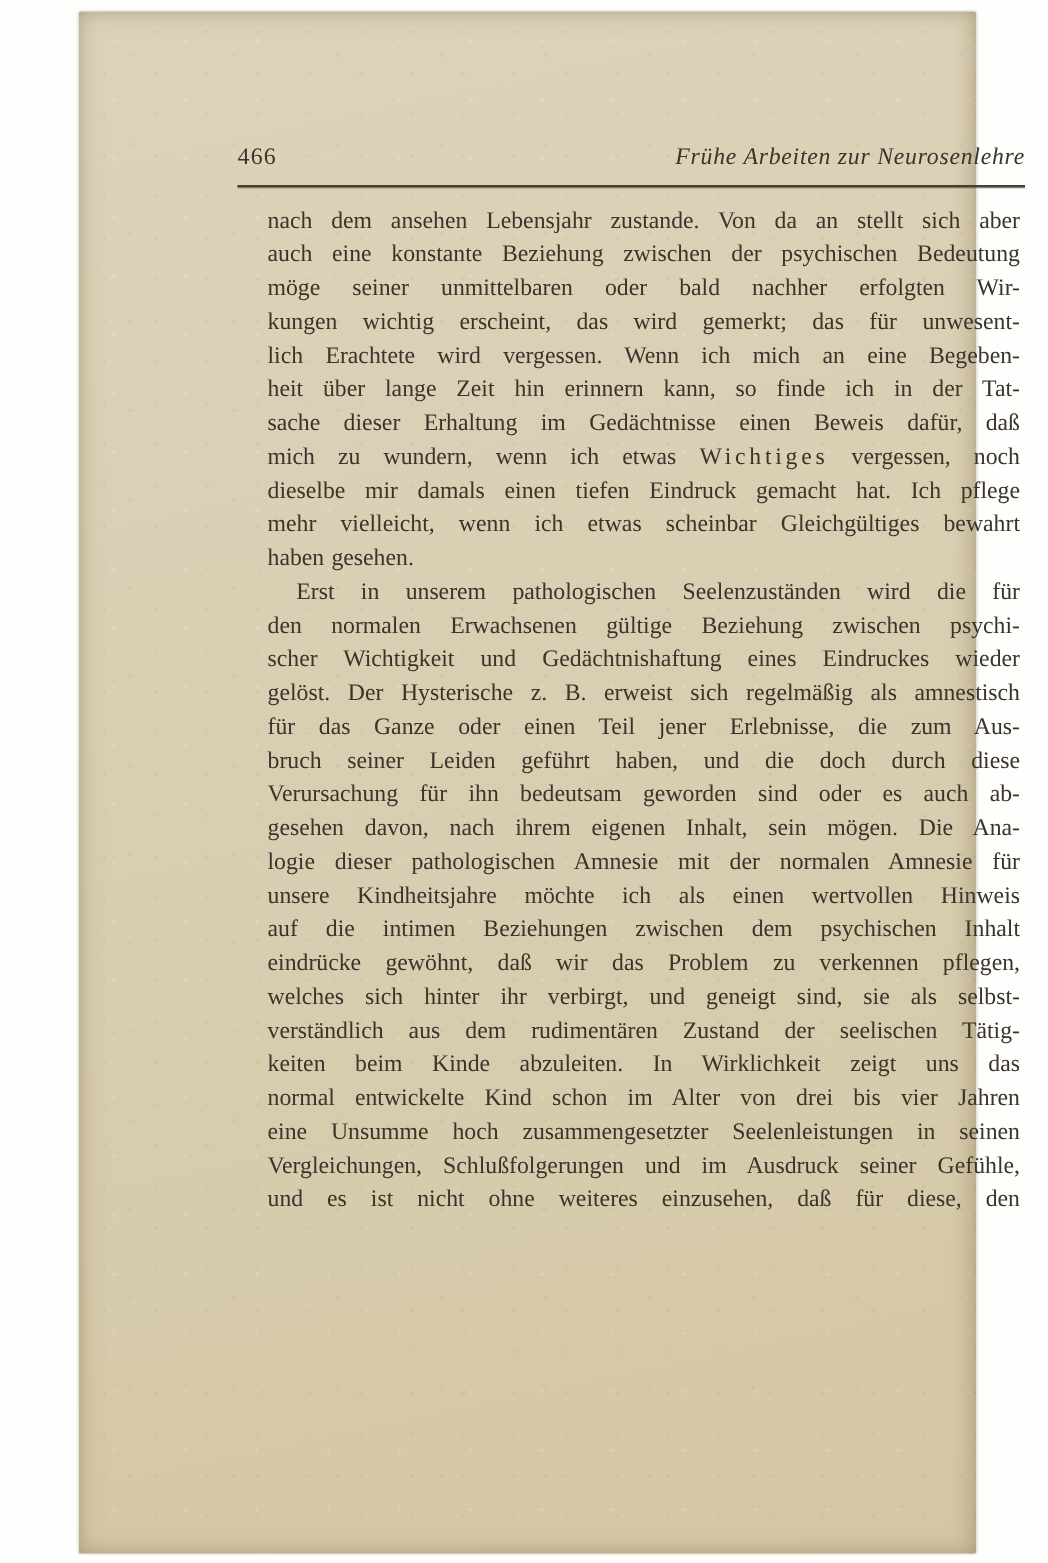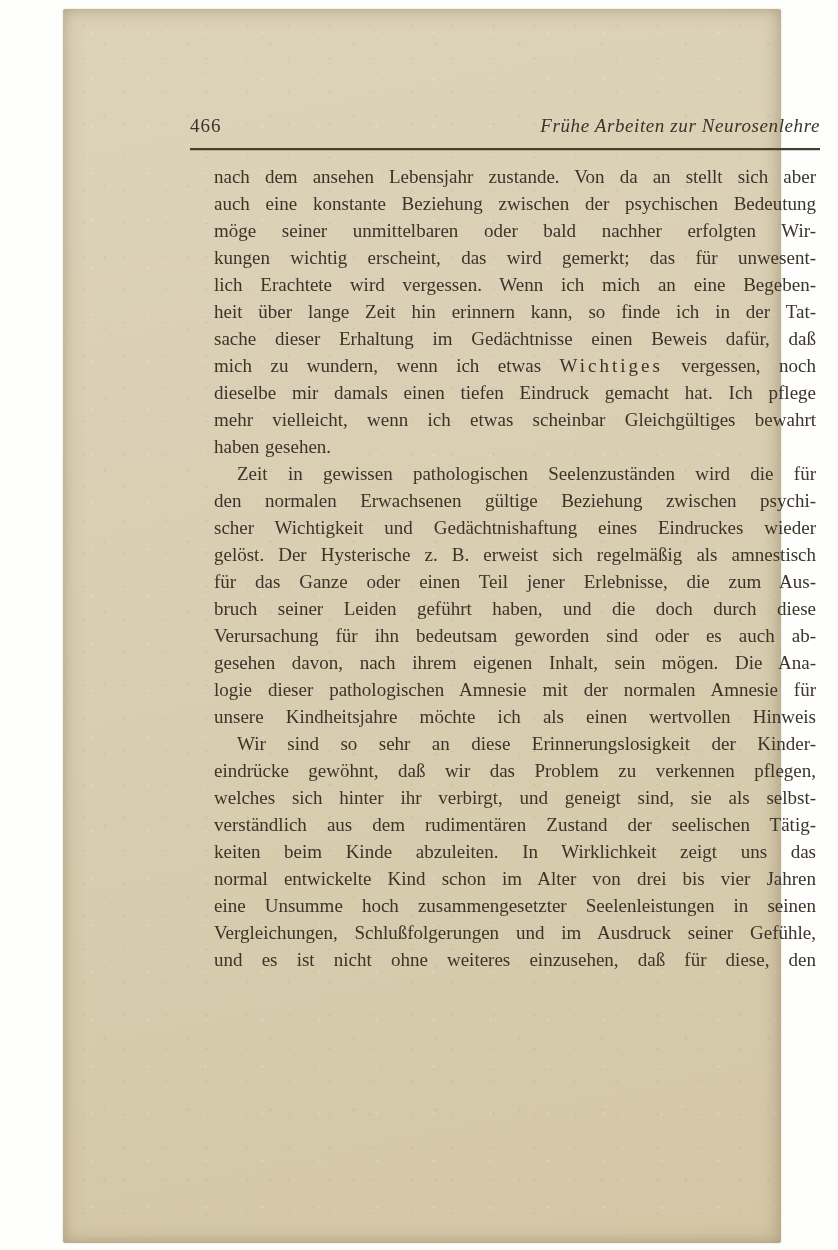--- a/index.html
+++ b/index.html
@@ -90,33 +90,33 @@
         <div class="bodyline">kungen wichtig erscheint, das wird gemerkt; das für unwesent-</div>
         <div class="bodyline">lich Erachtete wird vergessen. Wenn ich mich an eine Begeben-</div>
         <div class="bodyline">heit über lange Zeit hin erinnern kann, so finde ich in der Tat-</div>
         <div class="bodyline">sache dieser Erhaltung im Gedächtnisse einen Beweis dafür, daß</div>
         <div class="bodyline"><span>mich zu wundern, wenn ich etwas </span><span class="spaced">Wichtiges</span><span> vergessen, noch</span></div>
         <div class="bodyline">dieselbe mir damals einen tiefen Eindruck gemacht hat. Ich pflege</div>
         <div class="bodyline">mehr vielleicht, wenn ich etwas scheinbar Gleichgültiges bewahrt</div>
         <div class="bodyline flush">haben gesehen.</div>
       </div>
       <div>
-        <div class="bodyline indent">Zeit in gewissen pathologischen Seelenzuständen wird die für</div>
+        <div class="bodyline indent">Erst in unserem pathologischen Seelenzuständen wird die für</div>
         <div class="bodyline">den normalen Erwachsenen gültige Beziehung zwischen psychi-</div>
         <div class="bodyline">scher Wichtigkeit und Gedächtnishaftung eines Eindruckes wieder</div>
         <div class="bodyline">gelöst. Der Hysterische z. B. erweist sich regelmäßig als amnestisch</div>
         <div class="bodyline">für das Ganze oder einen Teil jener Erlebnisse, die zum Aus-</div>
         <div class="bodyline">bruch seiner Leiden geführt haben, und die doch durch diese</div>
         <div class="bodyline">Verursachung für ihn bedeutsam geworden sind oder es auch ab-</div>
         <div class="bodyline">gesehen davon, nach ihrem eigenen Inhalt, sein mögen. Die Ana-</div>
         <div class="bodyline">logie dieser pathologischen Amnesie mit der normalen Amnesie für</div>
         <div class="bodyline">unsere Kindheitsjahre möchte ich als einen wertvollen Hinweis</div>
+        <div class="bodyline">auf die intimen Beziehungen zwischen dem psychischen Inhalt</div>
       </div>
       <div>
-        <div class="bodyline indent">Wir sind so sehr an diese Erinnerungslosigkeit der Kinder-</div>
         <div class="bodyline">eindrücke gewöhnt, daß wir das Problem zu verkennen pflegen,</div>
         <div class="bodyline">welches sich hinter ihr verbirgt, und geneigt sind, sie als selbst-</div>
         <div class="bodyline">verständlich aus dem rudimentären Zustand der seelischen Tätig-</div>
         <div class="bodyline">keiten beim Kinde abzuleiten. In Wirklichkeit zeigt uns das</div>
         <div class="bodyline">normal entwickelte Kind schon im Alter von drei bis vier Jahren</div>
         <div class="bodyline">eine Unsumme hoch zusammengesetzter Seelenleistungen in seinen</div>
         <div class="bodyline">Vergleichungen, Schlußfolgerungen und im Ausdruck seiner Gefühle,</div>
         <div class="bodyline">und es ist nicht ohne weiteres einzusehen, daß für diese, den</div>
       </div>
     </div>

